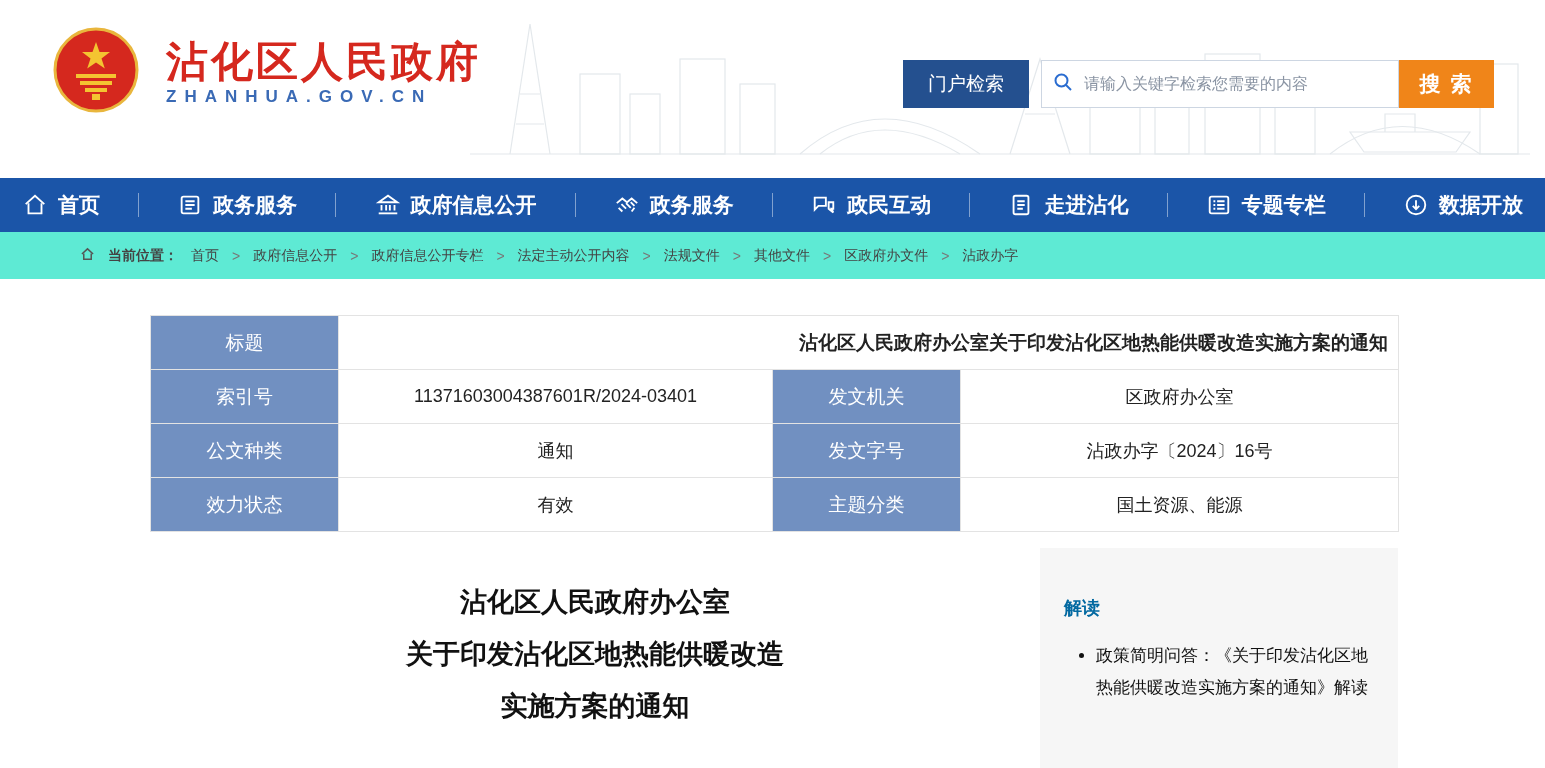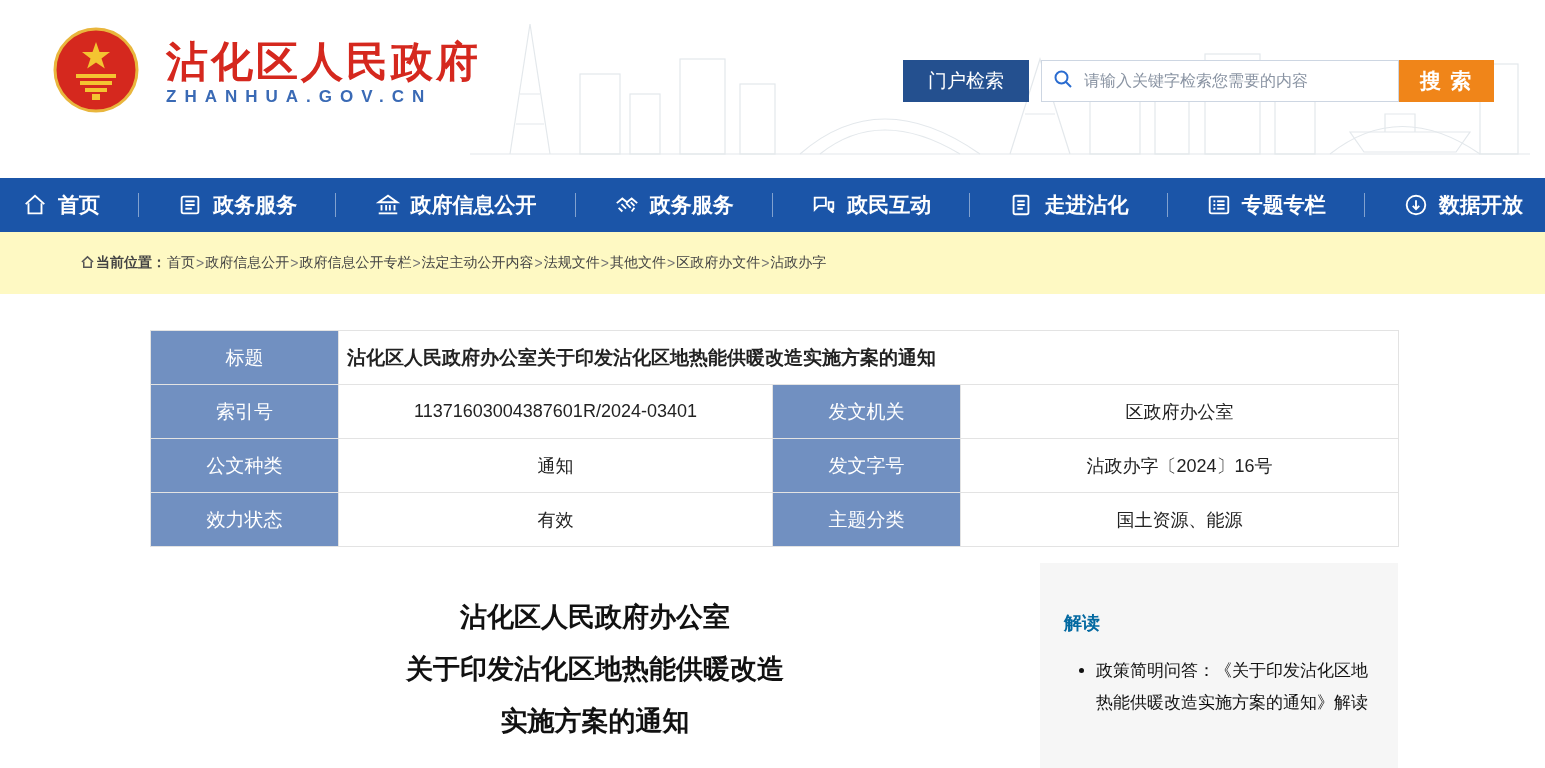--- a/index.html
+++ b/index.html
@@ -8,52 +8,52 @@
 
   
   .site-header { position:relative; height:178px; background:#fff;border-radius:28px; }
   .header-illustration { position:absolute; left:470px; top:4px; opacity:.45; z-index:0; }
   .logo-area { position:absolute; left:52px; top:26px; display:flex; align-items:center;
     gap:26px; text-decoration:none; z-index:1; }
   .site-title { font-size:42px; font-weight:bold; color:#d5281e; letter-spacing:3px; line-height:1.2; }
   .site-domain { margin-top:0; font-size:17px; font-weight:bold; color:#3a6ab5; letter-spacing:8px; }
 
   .header-search { position:absolute; left:903px; top:60px; display:flex; align-items:stretch;
-    height:42px; z-index:2; }
+    height:48px; z-index:2; }
   .portal-btn { width:126px; background:#24508f; color:#fff; font-size:19px; border:none;
     cursor:pointer; font-family:inherit; }
   .search-box { margin-left:12px; width:358px; background:#fff; border:1px solid #cdd6e2;
     display:flex; align-items:center; padding-left:10px; gap:10px; }
   .search-box input { flex:1; border:none; outline:none; font-size:16px; color:#333;
     font-family:inherit; background:transparent; }
   .search-box input::placeholder { color:#8a94a3; }
   .search-btn { width:95px; background:#f08519; color:#fff; font-size:21px; font-weight:bold;
-    border:none; cursor:pointer; letter-spacing:2px; font-family:Liberation Serif, serif; }
+    border:none; cursor:pointer; letter-spacing:2px; font-family:Liberation Sans, sans-serif; }
 
   
   .main-nav { height:54px; background:#1b55a8; display:flex; align-items:center;
     justify-content:space-between; padding:0 16px; }
   .nav-item { display:flex; align-items:center; gap:10px; color:#fff; font-size:21px;
     font-weight:bold; white-space:nowrap; cursor:pointer; padding:0 6px; }
   .nav-sep { width:1px; height:24px; background:rgba(255,255,255,.45); flex:none; }
   .nicon { display:flex; align-items:center; }
 
   
-  .breadcrumb { height:62px; background:#fef9c3; display:flex; align-items:center;
-    padding-left:80px; font-size:14px; color:#444; gap:1px; }
+  .breadcrumb { height:47px; background:#5eead4; display:flex; align-items:center;
+    padding-left:80px; font-size:14px; color:#444; gap:13px; }
   .breadcrumb a { color:#444; text-decoration:none; cursor:pointer; }
   .crumb-sep { color:#777; }
   .crumb-prefix { font-weight:bold; }
 
   
   .meta-table { margin:36px 0 0 150px; border-collapse:collapse; table-layout:fixed; width:1248px; }
   .meta-table td { border:1px solid #e3e3e3; height:54px; font-size:18px; color:#222;
     text-align:center; background:#fff; padding:8px 10px; overflow:hidden; }
   .meta-table td.lab { background:#7190c1; color:#fff; font-size:19px; }
-  .meta-table td.title-value { text-align:left; font-weight:bold; font-size:19px; padding-left:8px; }
+  .meta-table td.title-value { text-align:right; font-weight:bold; font-size:19px; padding-left:8px; }
 
   
   .doc-area { position:relative; height:220px; }
   .doc-title { position:absolute; left:150px; top:44px; width:890px; text-align:center;
     font-size:27px; font-weight:bold; color:#111; line-height:52px; }
   .interpret-panel { position:absolute; left:1040px; top:16px; width:358px; height:400px;
     background:#f6f6f6; }
   .panel-heading { color:#0369a1; font-size:18px; font-weight:bold; margin:48px 0 20px 24px; }
   .panel-list { margin:0 18px 0 56px; }
   .panel-list li { font-size:17px; line-height:1.9; color:#111; }

